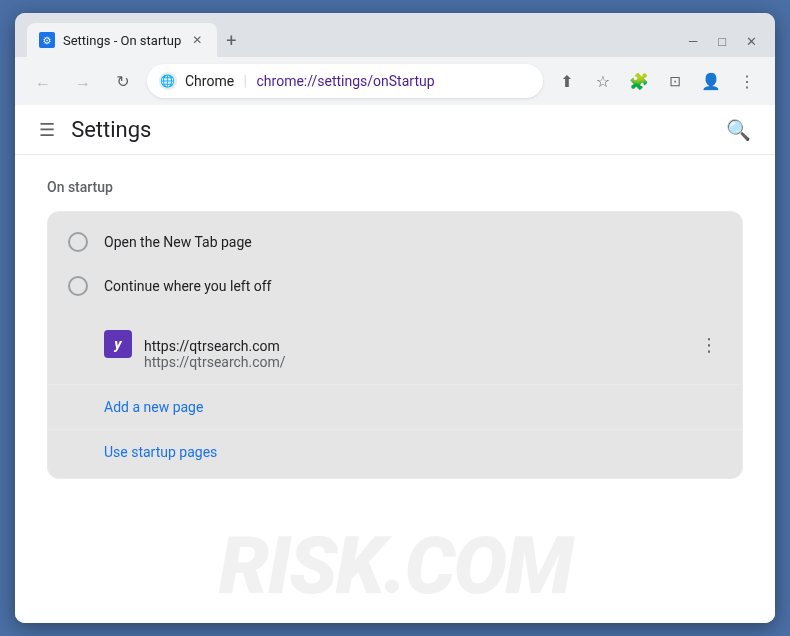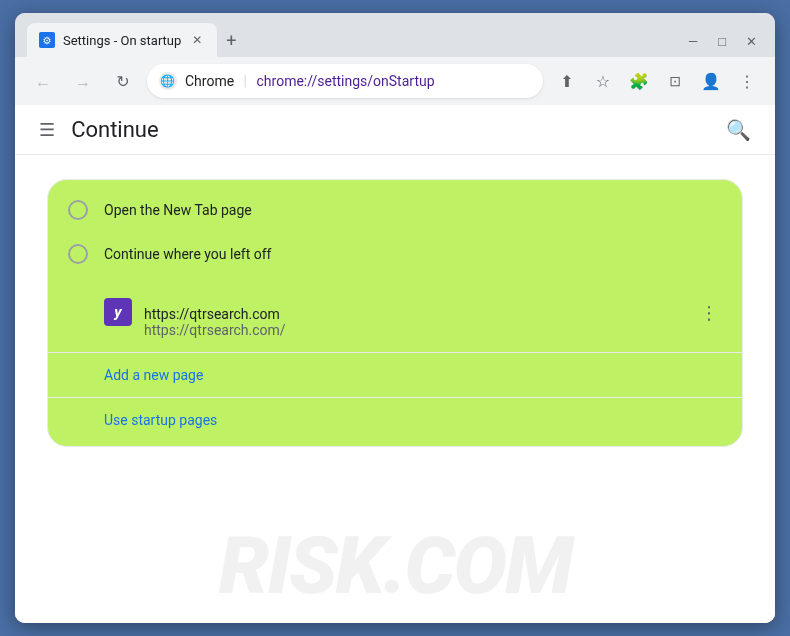--- a/index.html
+++ b/index.html
@@ -223,23 +223,23 @@
       letter-spacing: -2px;
       font-style: italic;
     }
     .section-label {
       font-size: 14px;
       color: #5f6368;
       margin-bottom: 16px;
       font-weight: 500;
     }
     .options-card {
-      background: #bef264;
+      background: #e5e5e5;
       border: 1px solid #e8eaed;
-      border-radius: 20px;
+      border-radius: 12px;
       padding: 8px 0;
       position: relative;
       z-index: 1;
     }
     .radio-option {
       display: flex;
       align-items: center;
       padding: 12px 20px;
       gap: 16px;
       cursor: pointer;
@@ -392,27 +392,28 @@
     </div>
   </div>
 
   <div class="content-area">
     <div class="settings-page">
 
       <div class="settings-header">
         <div class="menu-icon">
           <span>☰</span>
         </div>
-        <h1 class="settings-title">Continue</h1>
+        <h1 class="settings-title">Settings</h1>
         <div class="search-icon-top">
           <span>🔍</span>
         </div>
       </div>
 
       <div class="settings-content">
+        <div class="section-label">On startup</div>
 
         <div class="options-card">
 
           <div class="radio-option">
             <div class="radio-circle">
             </div>
             <span class="radio-label">Open the New Tab page</span>
           </div>
 
           <div class="radio-option">

